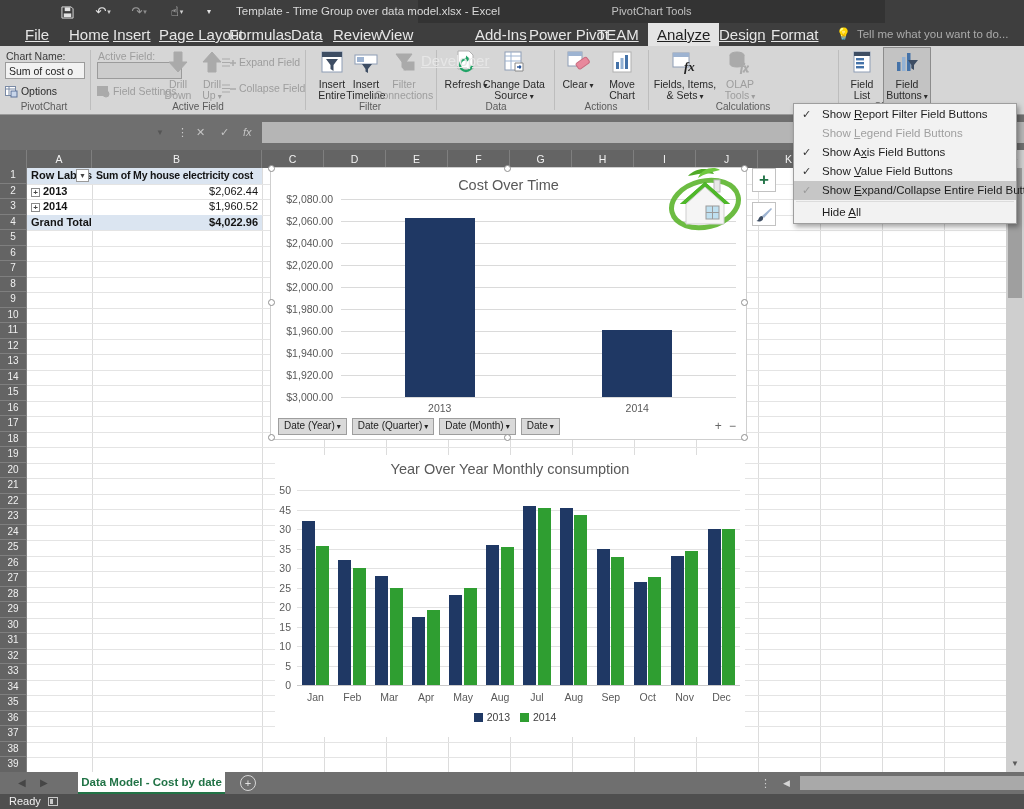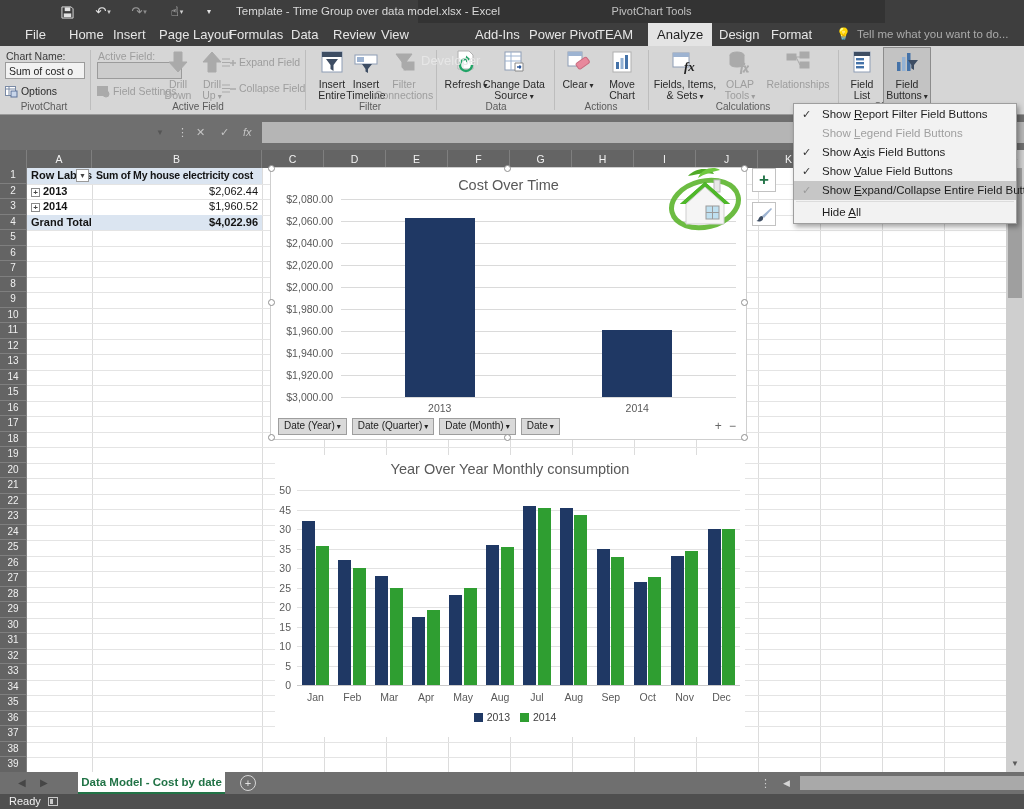--- a/index.html
+++ b/index.html
@@ -12,21 +12,21 @@
   #titlebar { left:0; top:0; width:1024px; height:23px; background:#3e3e3e; z-index:30; }
   #ctx-block { left:418px; top:0; width:467px; height:23px; background:#333333; }
   #ctx-title { width:100%; text-align:center; line-height:23px; color:#c0c0c0; font-size:11px; }
   #doc-title { left:236px; top:0; height:23px; line-height:23px; color:#d9d9d9; font-size:11.5px; z-index:2; }
   .qat-btn { top:3px; height:17px; color:#e3e3e3; font-size:13px; line-height:17px; text-align:center; }
   .qat-caret { font-size:7px; color:#cfcfcf; vertical-align:2px; margin-left:1px; }
   .dim { opacity:.55; }
 
   
   #tabrow { left:0; top:23px; width:1024px; height:23px; background:#3e3e3e; z-index:29; }
-  .tab { position:absolute; top:0; height:23px; line-height:23px; padding:0 9px; color:#e6e6e6; font-size:13px; }
+  .tab { position:absolute; top:0; height:23px; line-height:23px; padding:0 9px; color:#e6e6e6; font-size:15px;text-decoration:underline; }
   .tab.active { background:#e4e4e4; color:#1f1f1f; }
   #tellme { position:absolute; top:0; height:23px; line-height:23px; color:#ababab; font-size:11.5px; }
   #bulb-icon { color:#b5b5b5; margin-right:6px; font-size:12px; }
 
   
   #ribbon { left:0; top:46px; width:1024px; height:69px; background:#d6d6d6; border-bottom:1px solid #9a9a9a; z-index:28; }
   .grp-label { position:absolute; bottom:2px; font-size:10px; color:#5a5a5a; text-align:center; }
   .grp-div { position:absolute; top:4px; bottom:4px; width:1px; background:#bdbdbd; }
   .rib-small-label { position:absolute; font-size:10.5px; color:#3a3a3a; }
   .rib-input { position:absolute; height:17px; border:1px solid #9b9b9b; background:#f2f2f2; font-size:10.5px; padding:0 3px; font-family:inherit; color:#222; }
@@ -283,29 +283,20 @@
           </svg></span>
       <span>Fields, Items,</span><br><span class="caret">&amp; Sets</span>
     </div>
     <div class="bigbtn disabled" style="left:720px;width:40px;">
       <span class="bicon"><svg width="24" height="24" viewBox="0 0 24 24">
             <ellipse cx="9" cy="5" rx="7" ry="3" fill="#ccc"></ellipse>
             <path d="M2 5v9c0 1.7 3.1 3 7 3s7-1.3 7-3V5" fill="#ccc"></path>
             <text x="12" y="22" font-size="12" font-style="italic" fill="#aaa" font-family="serif">fx</text>
           </svg></span>
       <span>OLAP</span><br><span class="caret">Tools</span>
-    </div>
-    <div class="bigbtn disabled" style="left:760px;width:76px;">
-      <span class="bicon"><svg width="26" height="24" viewBox="0 0 26 24">
-            <rect x="2" y="4" width="9" height="6" fill="#d9d9d9" stroke="#a0a0a0"></rect>
-            <rect x="15" y="2" width="9" height="6" fill="#d9d9d9" stroke="#a0a0a0"></rect>
-            <rect x="15" y="12" width="9" height="6" fill="#d9d9d9" stroke="#a0a0a0"></rect>
-            <path d="M11 7h4M11 7l4 8" stroke="#a0a0a0" fill="none"></path>
-          </svg></span>
-      <span>Relationships</span>
     </div>
     <div class="grp-label" style="left:652px;width:182px;">Calculations</div>
     <div class="grp-div" style="left:838px;"></div>
 
     <div class="bigbtn" style="left:843px;width:38px;">
       <span class="bicon"><svg width="20" height="24" viewBox="0 0 20 24">
             <rect x="2" y="2" width="16" height="20" fill="#fff" stroke="#8e9db5"></rect>
             <rect x="2" y="2" width="16" height="4" fill="#3d4d63"></rect>
             <rect x="4" y="8" width="8" height="2.4" fill="#4472a8"></rect>
             <rect x="4" y="12" width="8" height="2.4" fill="#4472a8"></rect>

